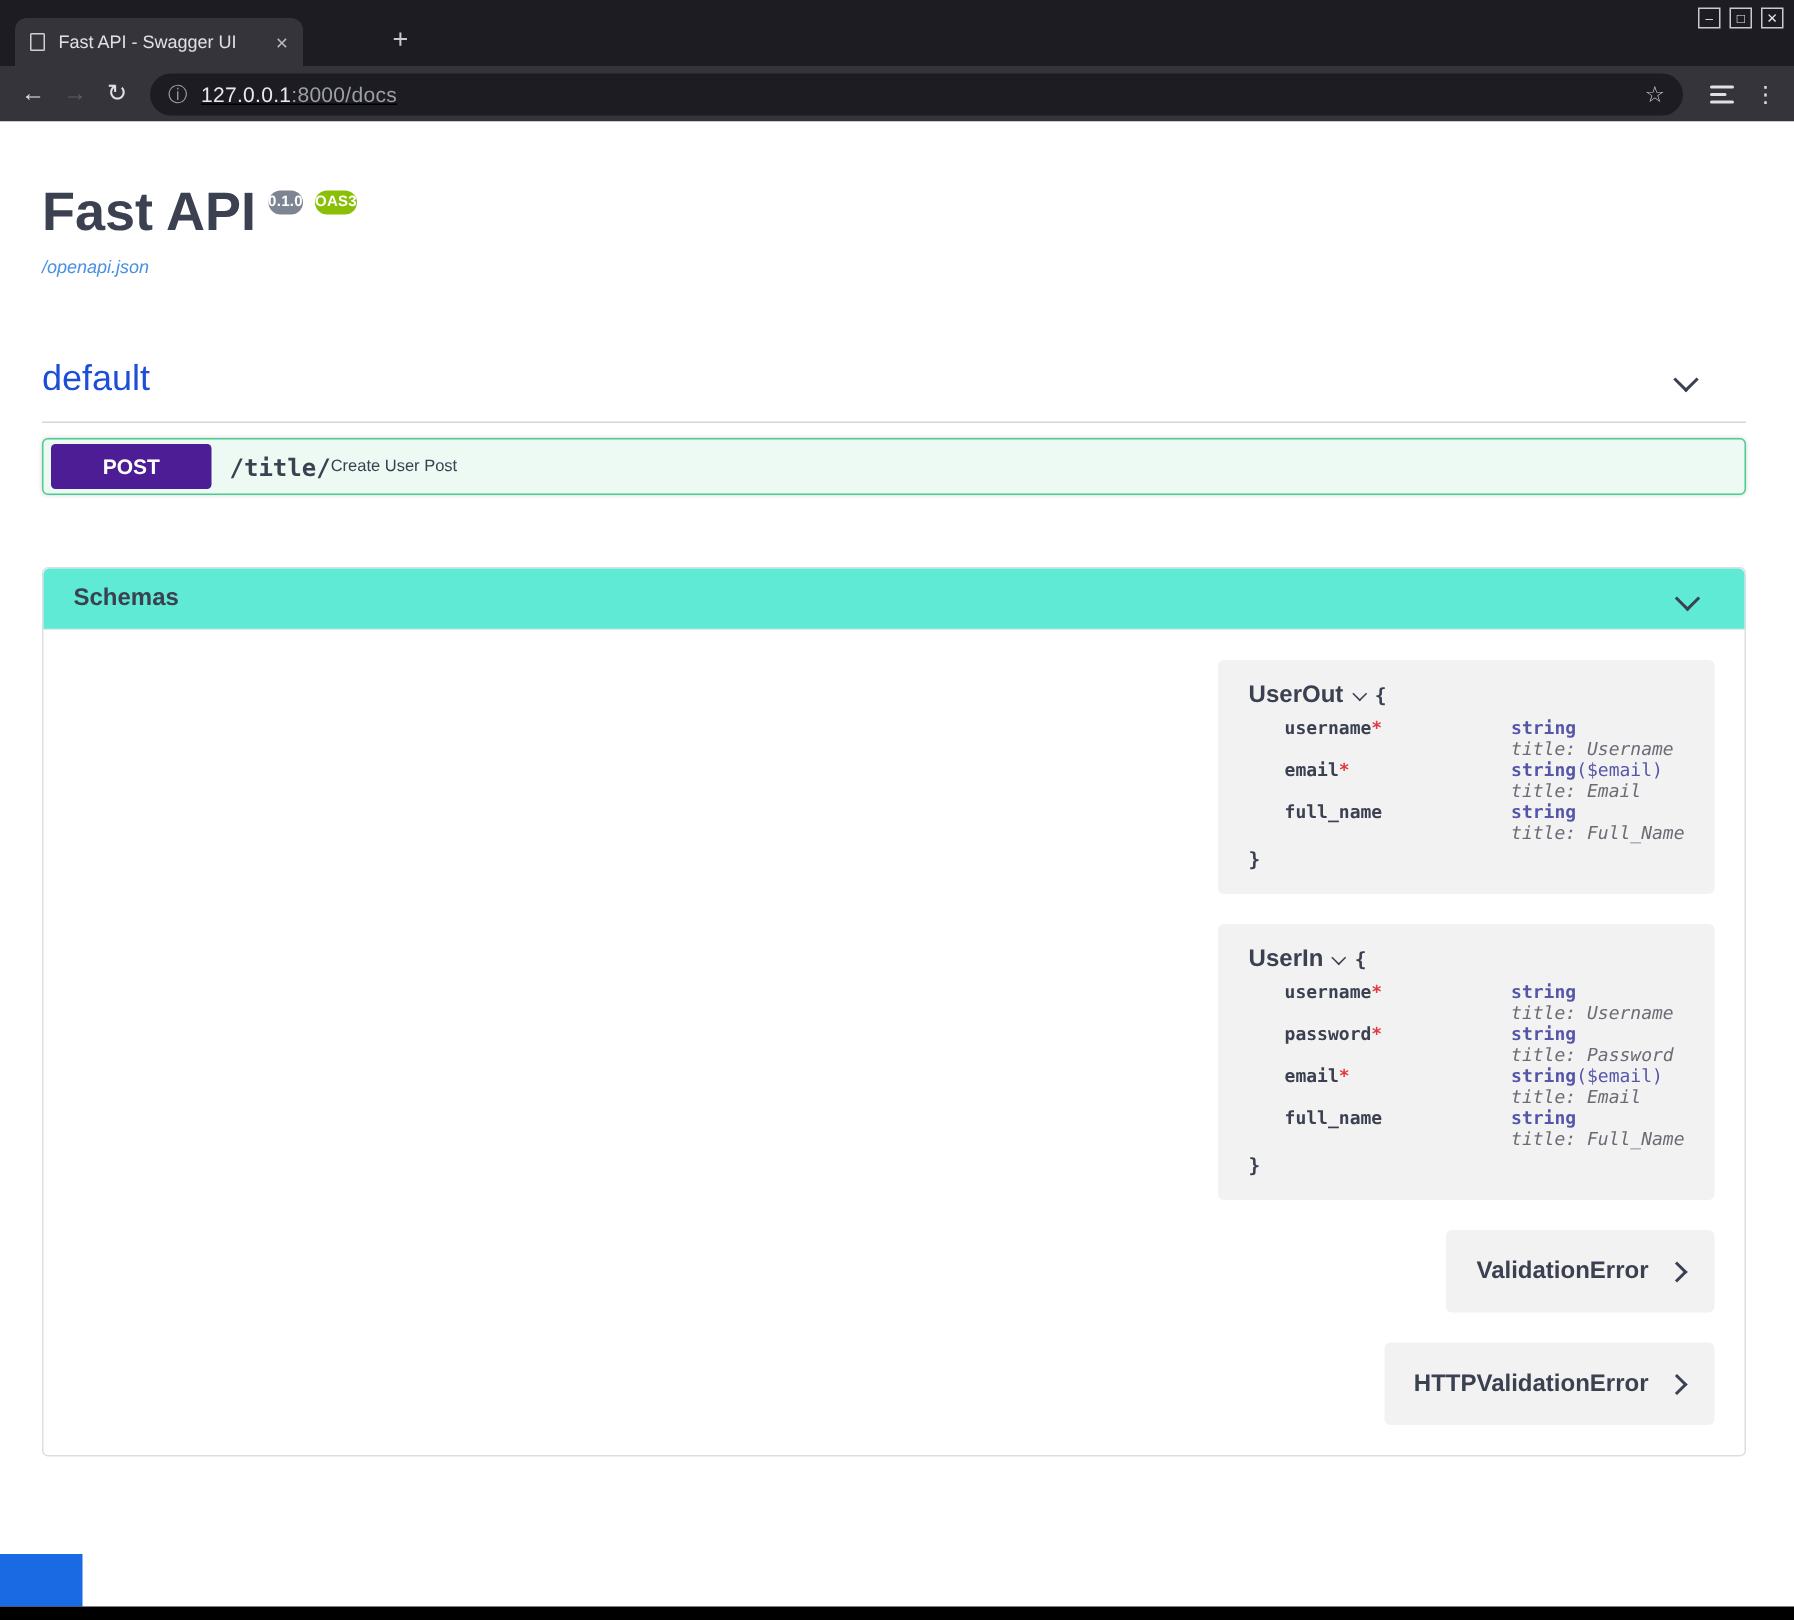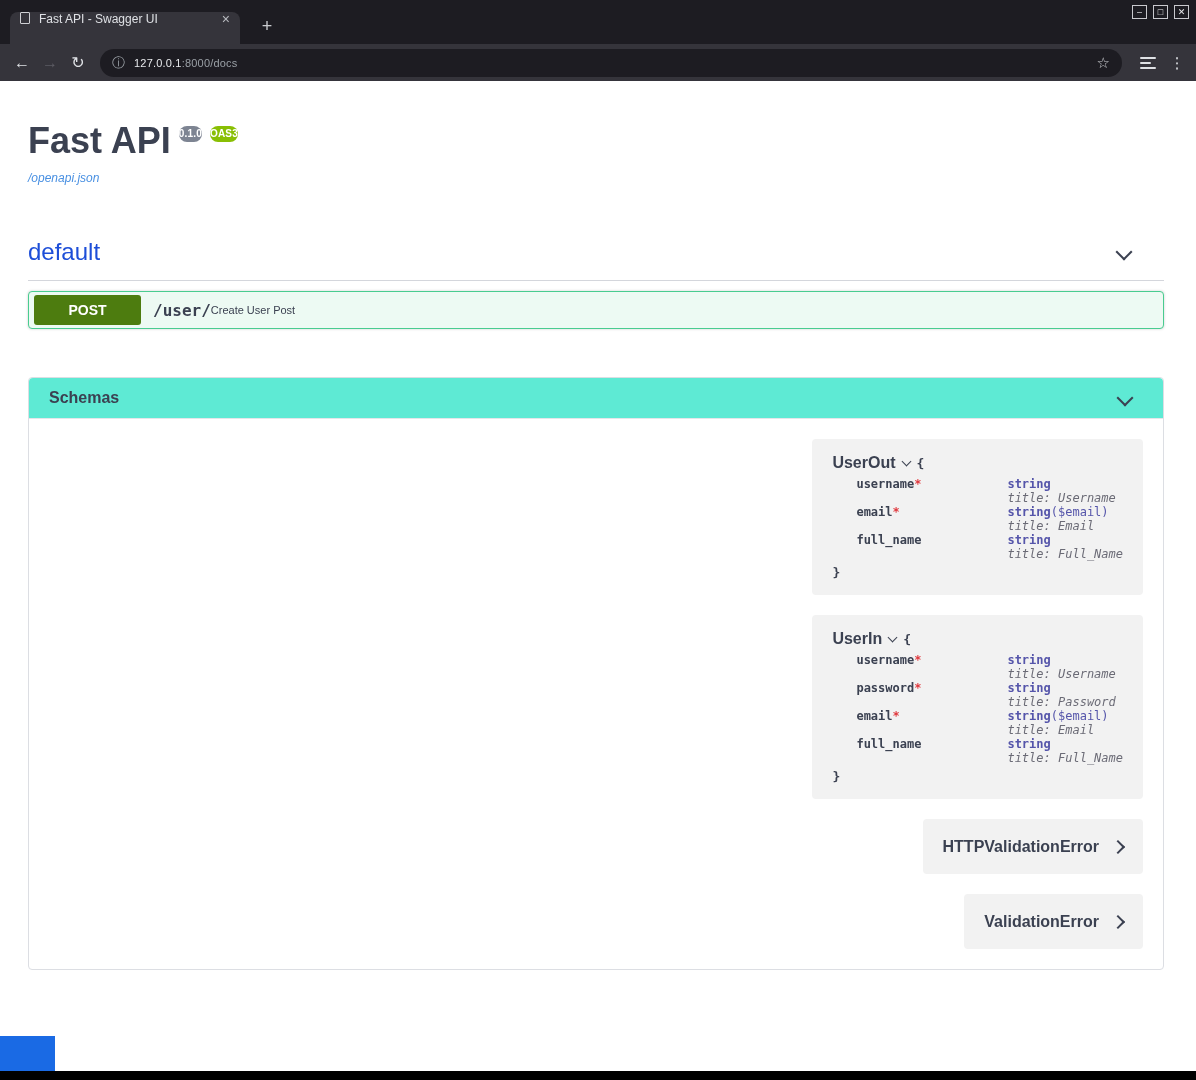--- a/index.html
+++ b/index.html
@@ -13,23 +13,23 @@
 
   
   .titlebar { height:44px; background:#1d1c22; position:relative; flex:0 0 auto; }
   .win-controls { position:absolute; top:5px; right:7px; display:flex; gap:6px; }
   .win-btn {
     width:15px; height:14px; border:1px solid #c9c9ce; color:#e8e8ea;
     font-size:9px; line-height:12px; text-align:center; cursor:default;
     background:transparent;
   }
   .tab {
-    position:absolute; left:10px; bottom:0; width:230px; height:32px;
+    position:absolute; left:10px; bottom:0; width:192px; height:32px;
     background:#35343b; border-radius:8px 8px 0 0;
-    display:flex; padding:0 10px;
+    display:flex; align-items:center; padding:0 10px;
   }
   .page-icon {
     width:10px; height:12px; border:1px solid #cfd0d4; border-radius:1px;
     display:inline-block; flex:0 0 auto;
   }
   .tab-title {
     font-size:12px; color:#dfe1e5; margin-left:9px; flex:1;
     white-space:nowrap; overflow:hidden;
   }
   .tab-close { color:#b9bbc0; font-size:14px; margin-left:6px; line-height:1; }
@@ -44,21 +44,21 @@
   .nav-btn {
     width:28px; height:28px; color:#dfe1e5; font-size:16px; line-height:28px;
     text-align:center; border-radius:50%; flex:0 0 auto;
   }
   .nav-btn.disabled { color:#5d5c64; }
   .omnibox {
     flex:1; height:28px; background:#1d1c22; border-radius:14px;
     display:flex; align-items:center; padding:0 12px; margin:0 8px;
   }
   .omni-info { color:#9aa0a6; font-size:13px; margin-right:9px; }
-  .omni-url { font-size:11px; letter-spacing:.2px; }
+  .omni-url { font-size:14px; letter-spacing:.2px;text-decoration:underline; }
   .omni-host { color:#e8eaed; }
   .omni-rest { color:#9aa0a6; }
   .omni-star { margin-left:auto; color:#c9cbcf; font-size:15px; }
   .tune { width:16px; height:12px; display:flex; flex-direction:column; justify-content:space-between; margin:0 10px; }
   .tune i { display:block; height:2px; background:#dfe1e5; border-radius:1px; }
   .tune i:nth-child(2) { width:11px; }
   .dots { width:22px; color:#dfe1e5; font-size:15px; text-align:center; }
 
   
   .content {
@@ -89,21 +89,21 @@
   .chev.right { transform:rotate(-45deg); }
   .chev.sm { padding:3px; border-width:0 1.5px 1.5px 0; margin-top:-3px; }
   .chev.md { padding:4px; margin-left:14px; }
 
   .opblock {
     margin-top:10px; border:1px solid #49cc90; background:#edfaf3;
     border-radius:4px; display:flex; align-items:center; padding:5px 5px 5px 5px;
     box-shadow:0 0 3px rgba(0,0,0,.19); cursor:pointer; height:38px;
   }
   .method-badge {
-    background:#4d7c0f; color:#fff; font-weight:700; font-size:14px;
+    background:#4c1d95; color:#fff; font-weight:700; font-size:14px;
     width:107px; text-align:center; padding:7px 0; border-radius:3px; flex:0 0 auto;
   }
   .op-path { font-family:"DejaVu Sans Mono", monospace; font-weight:700; font-size:16px; color:#3b4151; margin-left:12px; }
   .op-summary { font-size:11px; color:#3b4151; margin-left:0; }
 
   .schemas { margin-top:48px; border:1px solid #dcdee3; border-radius:4px; margin-bottom:60px; }
   .schemas-head {
     display:flex; align-items:center; padding:11px 20px;
     background:#5eead4; border-bottom:1px solid #e5e6ea; border-radius:4px 4px 0 0; cursor:pointer;
   }
@@ -172,21 +172,21 @@
     <h1 class="api-title"><span>Fast API</span><span class="badge version">0.1.0</span><span class="badge oas">OAS3</span></h1>
     <a class="spec-link">/openapi.json</a>
 
     <div class="tag-row">
       <span class="tag-label">default</span>
       <span class="chev lg down"></span>
     </div>
 
     <div class="opblock">
       <span class="method-badge">POST</span>
-      <span class="op-path">/user/</span>
+      <span class="op-path">/title/</span>
       <span class="op-summary">Create User Post</span>
     </div>
 
     <div class="schemas">
       <div class="schemas-head">
         <span class="schemas-title">Schemas</span>
         <span class="chev lg down"></span>
       </div>
 
       <div class="models-body">
@@ -256,26 +256,26 @@
               <div class="prop-info">
                 <div><span class="prop-type">string</span><span class="prop-format"></span></div>
                 <div class="prop-title">title: Full_Name</div>
               </div>
             </div>
           </div>
           <div class="brace close">}</div>
         </div>
 
         <div class="model-box collapsed">
+          <span class="model-name">ValidationError</span>
+          <span class="chev md right"></span>
+        </div>
+
+        <div class="model-box collapsed">
           <span class="model-name">HTTPValidationError</span>
-          <span class="chev md right"></span>
-        </div>
-
-        <div class="model-box collapsed">
-          <span class="model-name">ValidationError</span>
           <span class="chev md right"></span>
         </div>
 
       </div>
     </div>
   </div>
 
   <div class="footer">
     <div class="blue-block"></div>
     <div class="black-bar"></div>

